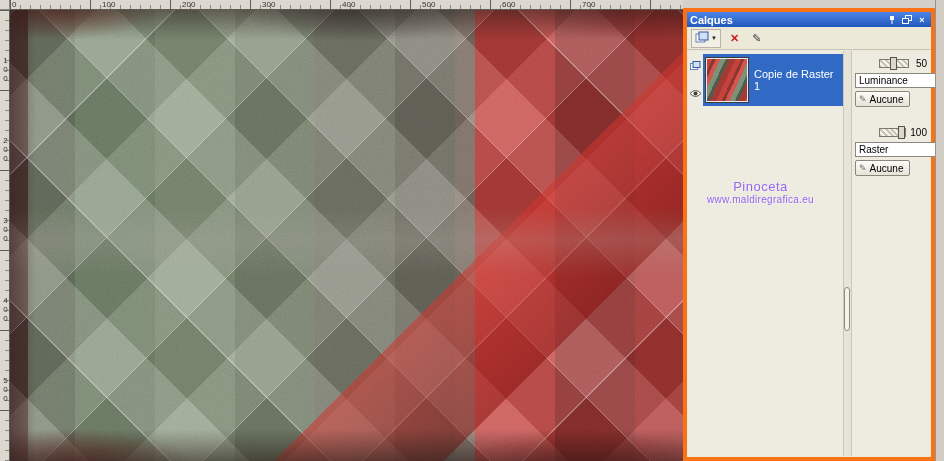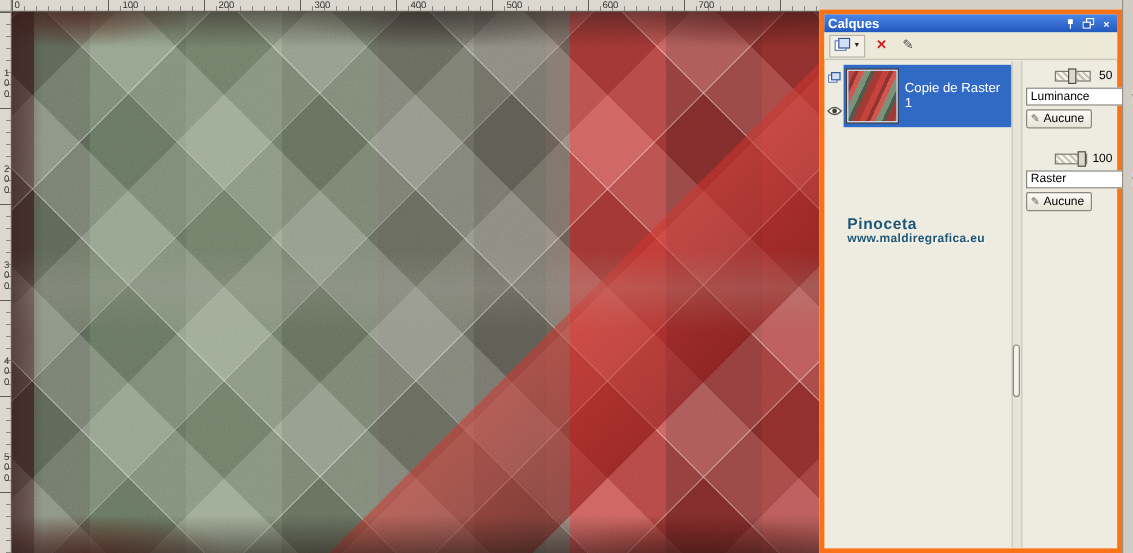--- a/index.html
+++ b/index.html
@@ -117,21 +117,21 @@
   .row-main { flex:1; display:flex; align-items:center; gap:6px; padding:4px 3px; }
   .row-main.selected { background:#316ac5; }
   .thumb { width:42px; height:44px; border:1px solid #e8e8e8; box-shadow:0 0 0 1px #3c3c3c; flex:0 0 auto; }
   .thumb.t1 { background:repeating-linear-gradient(115deg,#c8423c 0 5px,#8c3531 5px 8px,#d4554e 8px 12px,#7e9077 12px 17px,#4e5c4b 17px 20px,#a23a35 20px 26px); }
   .thumb.t2 { height:38px; background:repeating-linear-gradient(115deg,#5a6b55 0 4px,#2e382c 4px 7px,#8f9b85 7px 11px,#a03a36 11px 15px,#3c2a28 15px 18px,#6d7d66 18px 23px); }
   .layer-name { font-size:11px; color:#000; }
   .selected .layer-name { color:#fff; }
 
   .watermark {
     position:absolute; left:18px; right:28px; top:128px; z-index:5;
-    color:#0c4a6e; font-weight:bold; opacity:.92;
+    text-align:center; color:#8b5cf6; font-weight:normal; opacity:.92;
     text-shadow:1px 1px 0 rgba(246,244,237,.95);
     pointer-events:none;
   }
   .watermark .w1 { font-size:13px; letter-spacing:.5px; }
   .watermark .w2 { font-size:10px; letter-spacing:.3px; }
 
   .splitter {
     position:absolute; left:155px; top:0; width:9px; bottom:0;
     background:#e6e3d7; border-left:1px solid #cac7bb; border-right:1px solid #cac7bb;
   }

